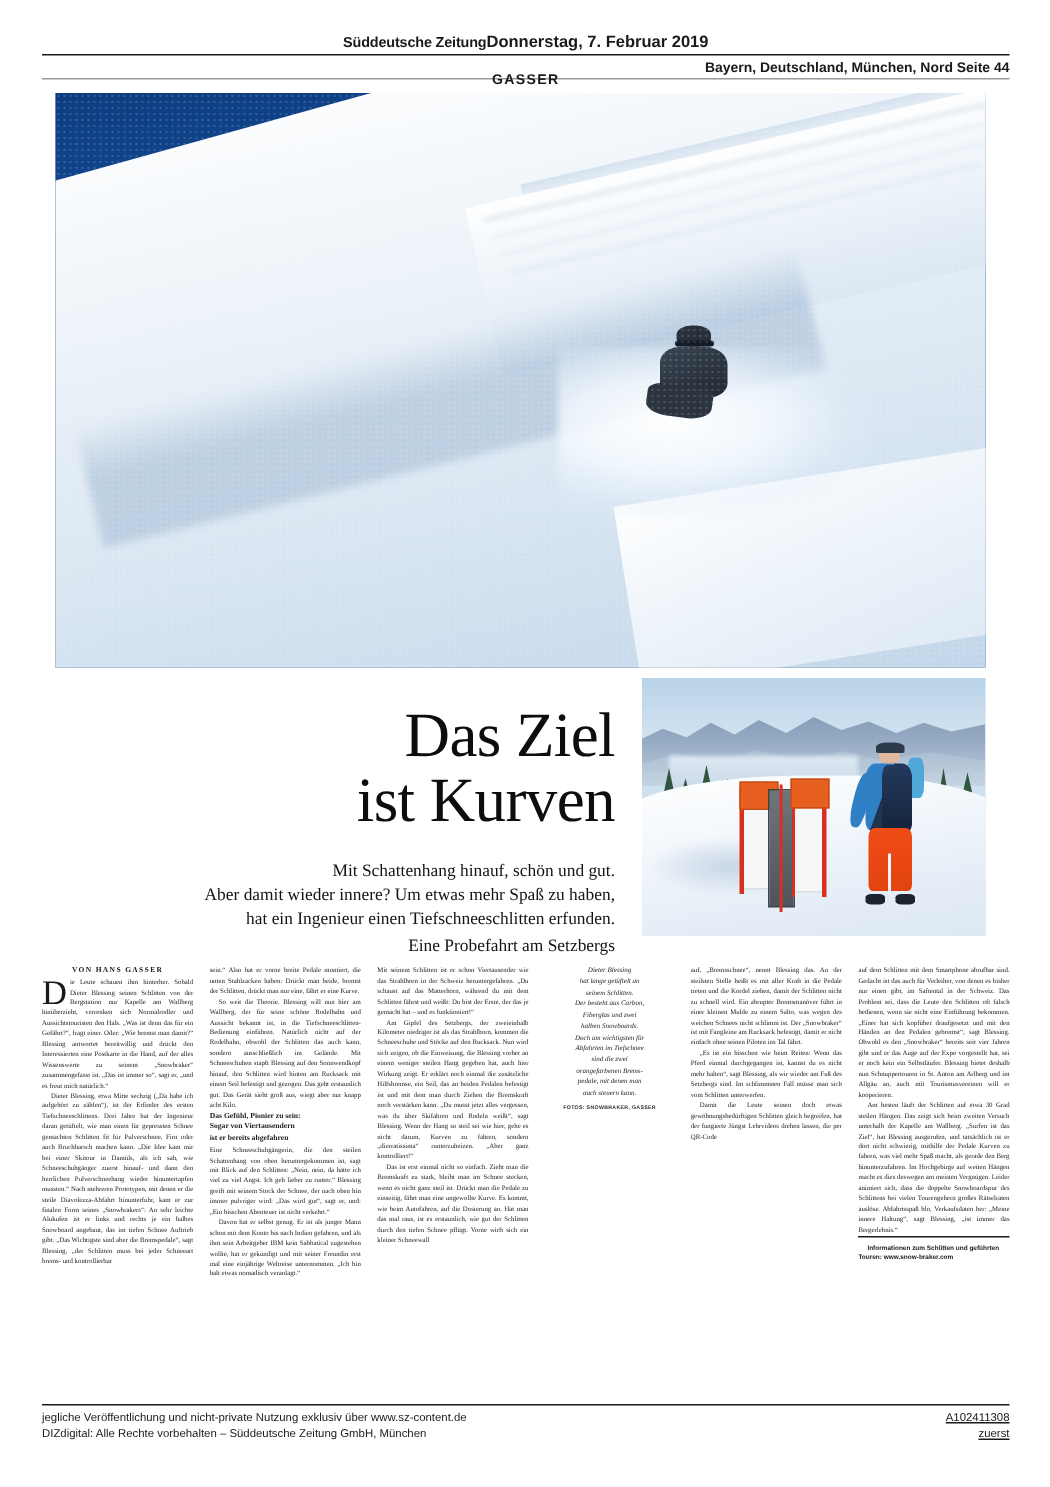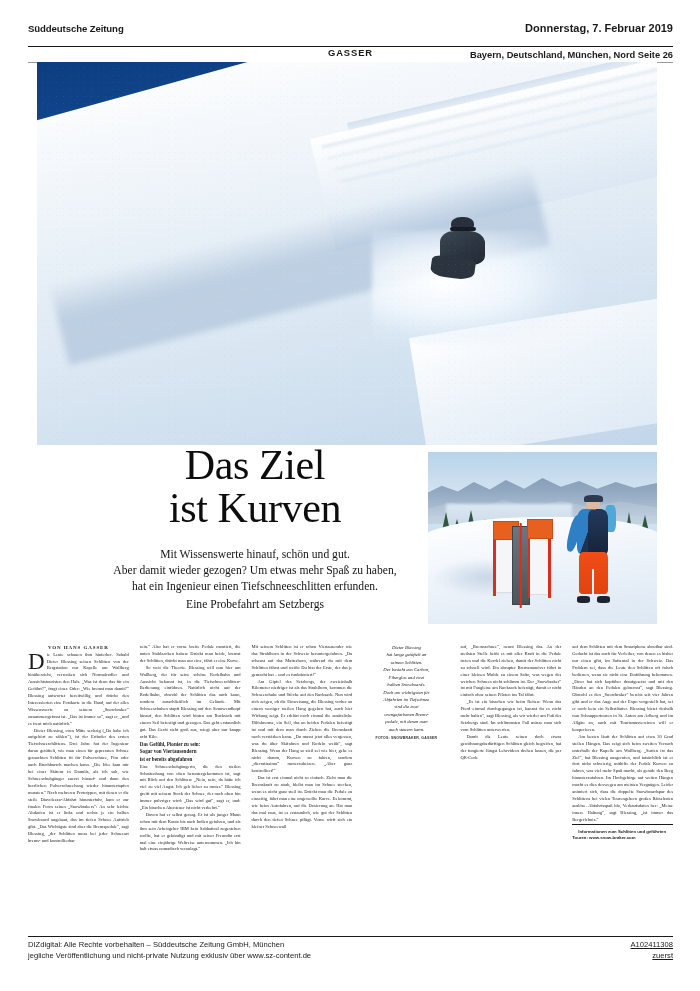--- a/index.html
+++ b/index.html
@@ -20,22 +20,22 @@
   .masthead {
     position: absolute;
     left: 28px;
     top: 22px;
     width: 645px;
     height: 38px;
   }
   .masthead-row {
     display: flex;
     align-items: flex-end;
-    justify-content: space-between;
-    padding-bottom: 12px;
+    justify-content: center;
+    padding-bottom: 2px;
     border-bottom: 1.3px solid #1a1a1a;
     font-family: "Liberation Sans", sans-serif;
   }
   .mh-left {
     font-size: 9.6px;
     font-weight: 700;
     letter-spacing: -0.1px;
   }
   .mh-center {
     font-size: 9.4px;
@@ -207,23 +207,23 @@
       radial-gradient(rgba(255,255,255,.9) 0.6px, transparent 0.7px),
       radial-gradient(rgba(150,180,210,.6) 0.5px, transparent 0.6px);
     background-size: 4px 4px, 7px 7px;
     background-position: 0 0, 2px 3px;
   }
 
   
   .headline-block {
     position: absolute;
     left: 100px;
-    top: 444px;
+    top: 470px;
     width: 310px;
-    text-align: center;
+    text-align: right;
   }
   .headline {
     font-family: "Liberation Serif", serif;
     font-size: 42px;
     line-height: 1.03;
     font-weight: 400;
     letter-spacing: -0.4px;
     color: #0d0d0d;
     margin: 0;
   }
@@ -431,21 +431,21 @@
 </style>
 </head>
 <body>
 
 <div class="masthead">
   <div class="masthead-row">
     <span class="mh-left">Süddeutsche Zeitung</span>
     <span class="mh-center">GASSER</span>
     <span class="mh-right">Donnerstag, 7. Februar 2019</span>
   </div>
-  <div class="masthead-sub">Bayern, Deutschland, München, Nord Seite 26</div>
+  <div class="masthead-sub">Bayern, Deutschland, München, Nord Seite 44</div>
 </div>
 
 <div class="hero-photo">
   <div class="hero-sky"></div>
   <div class="hero-far-peak"></div>
   <div class="hero-slope"></div>
   <div class="hero-ridge2"></div>
   <div class="hero-ridge"></div>
   <div class="hero-shadow-band"></div>
   <div class="hero-track" style="left:46%;top:22%;width:58%;height:1.6px;transform:rotate(-13deg);"></div>
@@ -462,22 +462,22 @@
   </div>
   <div class="hero-grain"></div>
 </div>
 
 <div class="headline-block">
   <h1 class="headline">
     <span>Das Ziel</span><br>
     <span>ist Kurven</span>
   </h1>
   <div class="subhead">
-    <span>Mit Wissenswerte hinauf, schön und gut.</span><br>
-    <span>Aber damit wieder gezogen? Um etwas mehr Spaß zu haben,</span><br>
+    <span>Mit Schattenhang hinauf, schön und gut.</span><br>
+    <span>Aber damit wieder innere? Um etwas mehr Spaß zu haben,</span><br>
     <span>hat ein Ingenieur einen Tiefschneeschlitten erfunden.</span>
     <span class="last-line">Eine Probefahrt am Setzbergs</span>
   </div>
 </div>
 
 <div class="photo2">
   <div class="p2-sky"></div>
   <div class="p2-mountains"></div>
   <div class="p2-mountains2"></div>
   <div class="p2-valley"></div>
@@ -581,20 +581,20 @@
       <p class="infobox">
         <span>Informationen zum Schlitten und geführten Touren: www.snow-braker.com</span>
       </p>
     </div>
 
   </div>
 </div>
 
 <div class="footer">
   <div class="footer-left">
+    <div>jegliche Veröffentlichung und nicht-private Nutzung exklusiv über www.sz-content.de</div>
     <div>DIZdigital: Alle Rechte vorbehalten – Süddeutsche Zeitung GmbH, München</div>
-    <div>jegliche Veröffentlichung und nicht-private Nutzung exklusiv über www.sz-content.de</div>
   </div>
   <div class="footer-right">
     <div>A102411308</div>
     <div>zuerst</div>
   </div>
 </div>
 
 </body></html>

